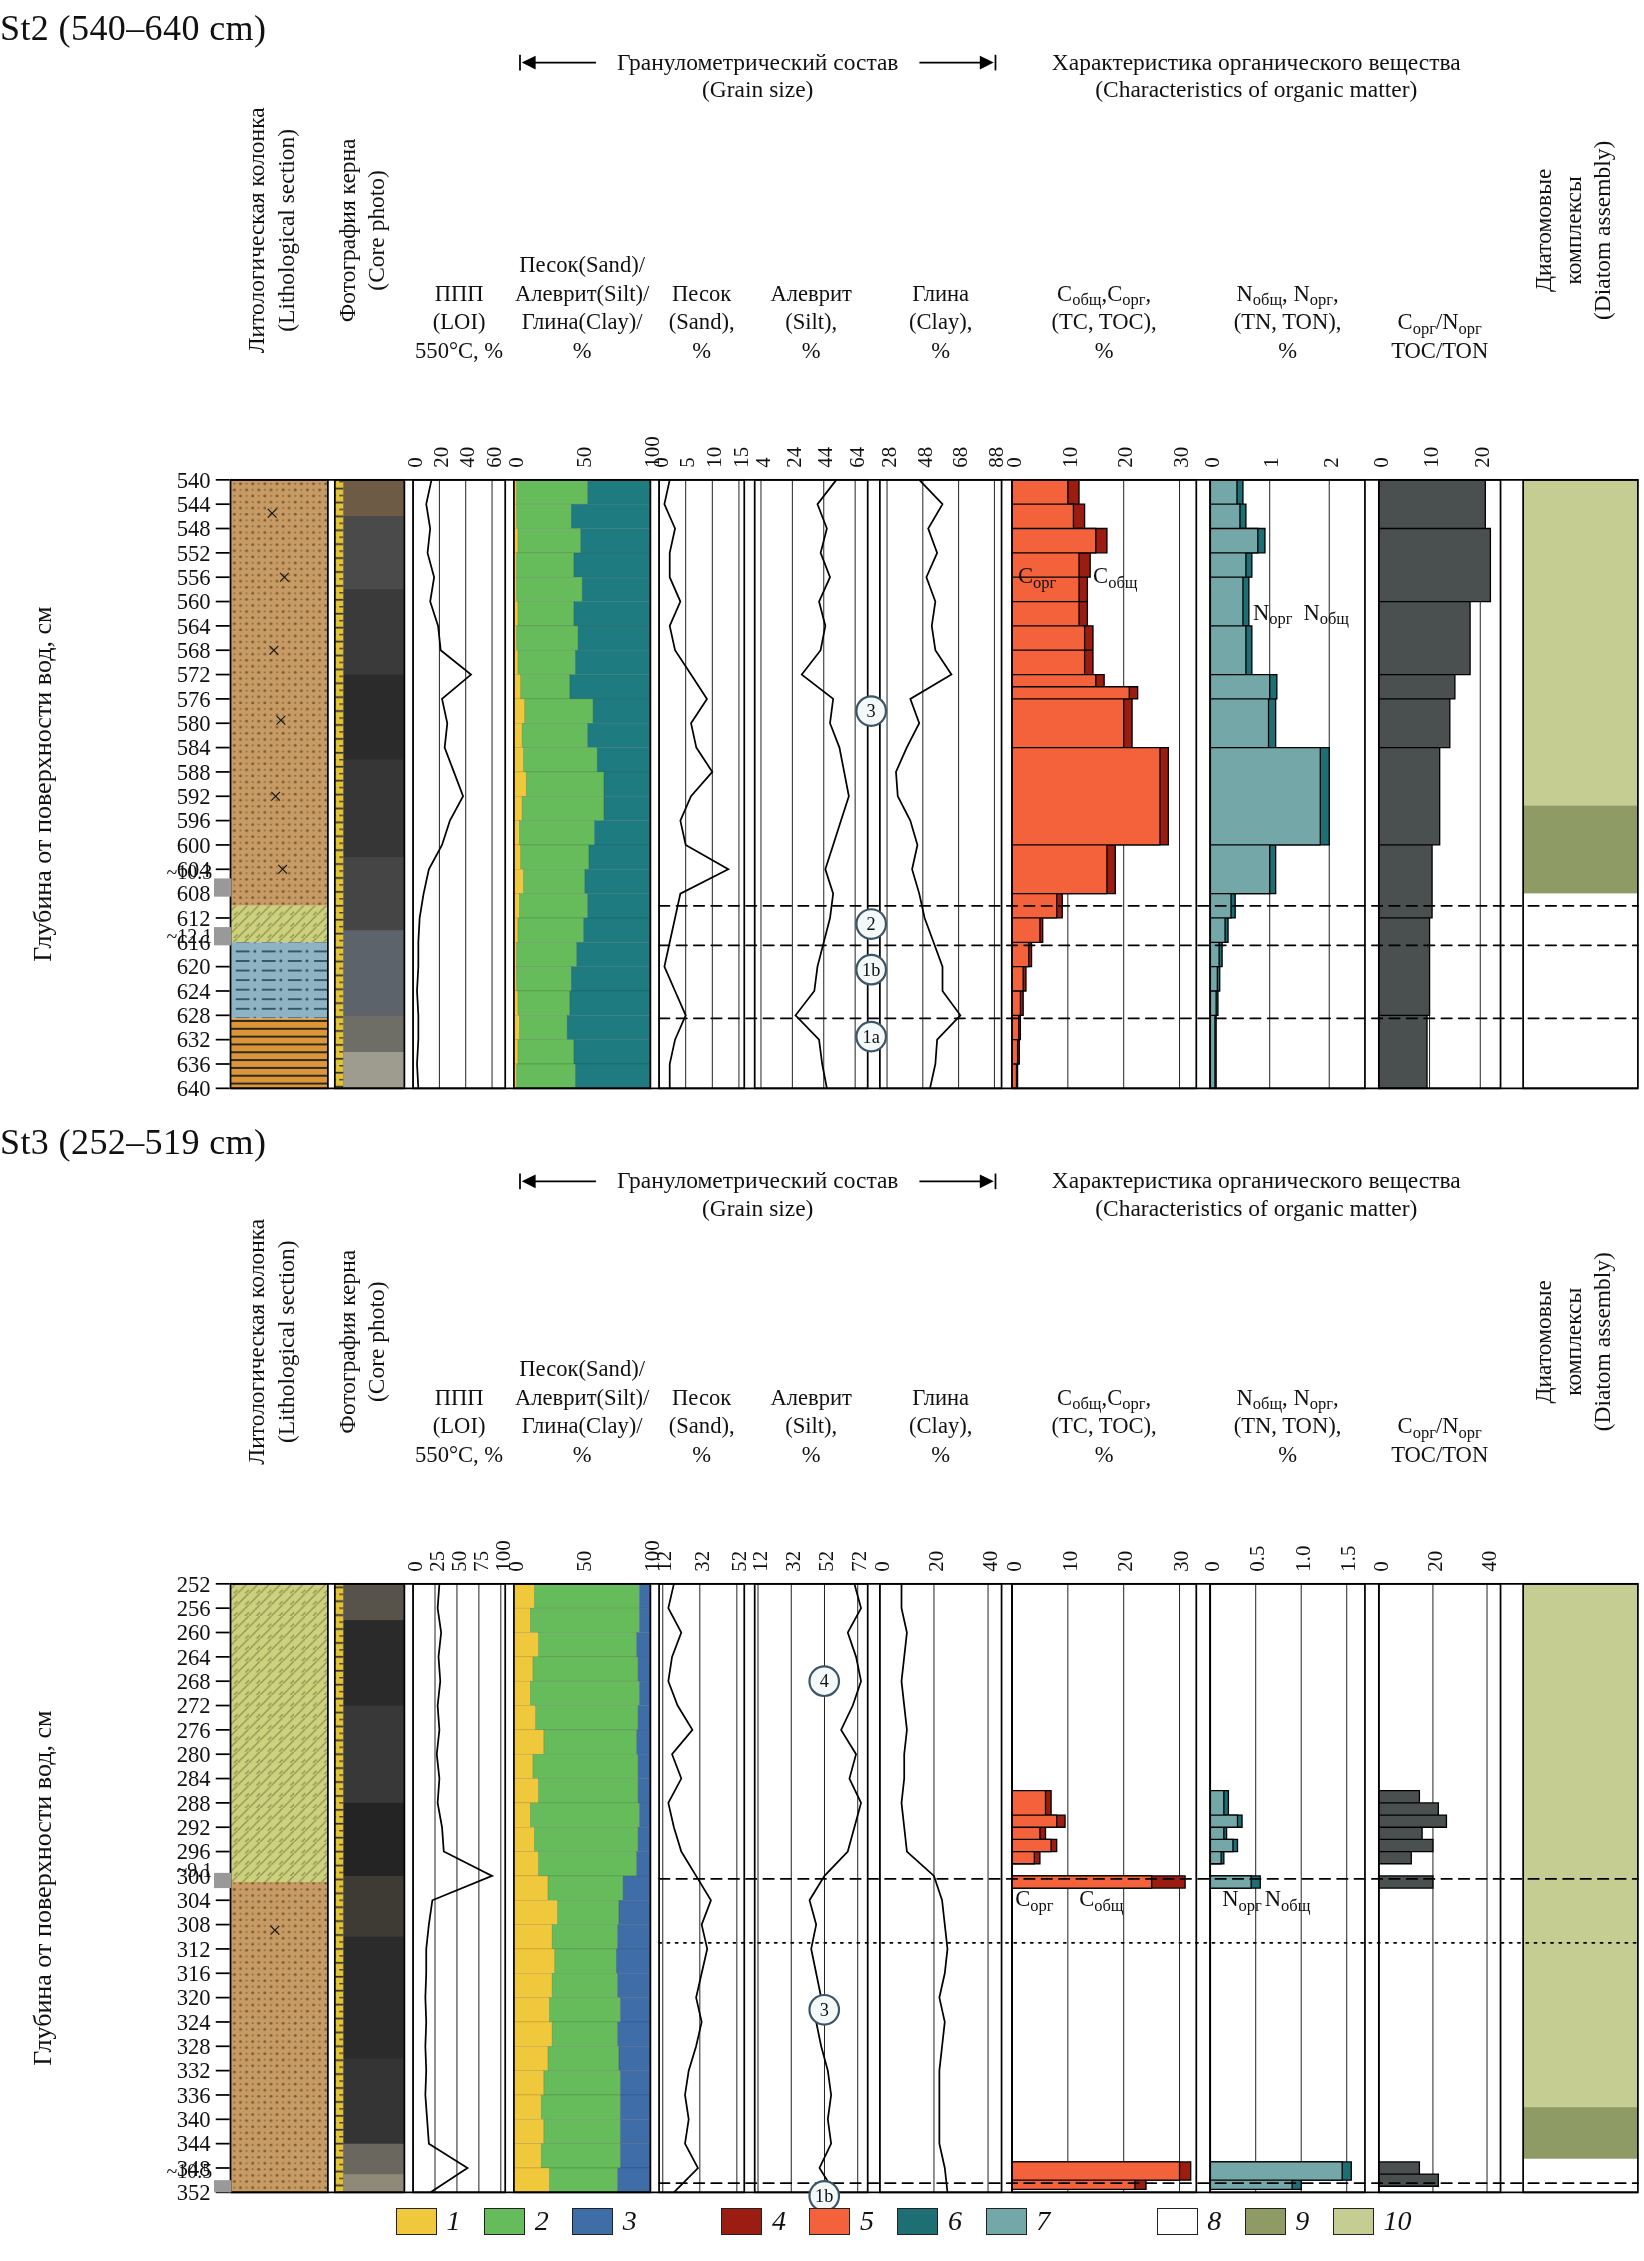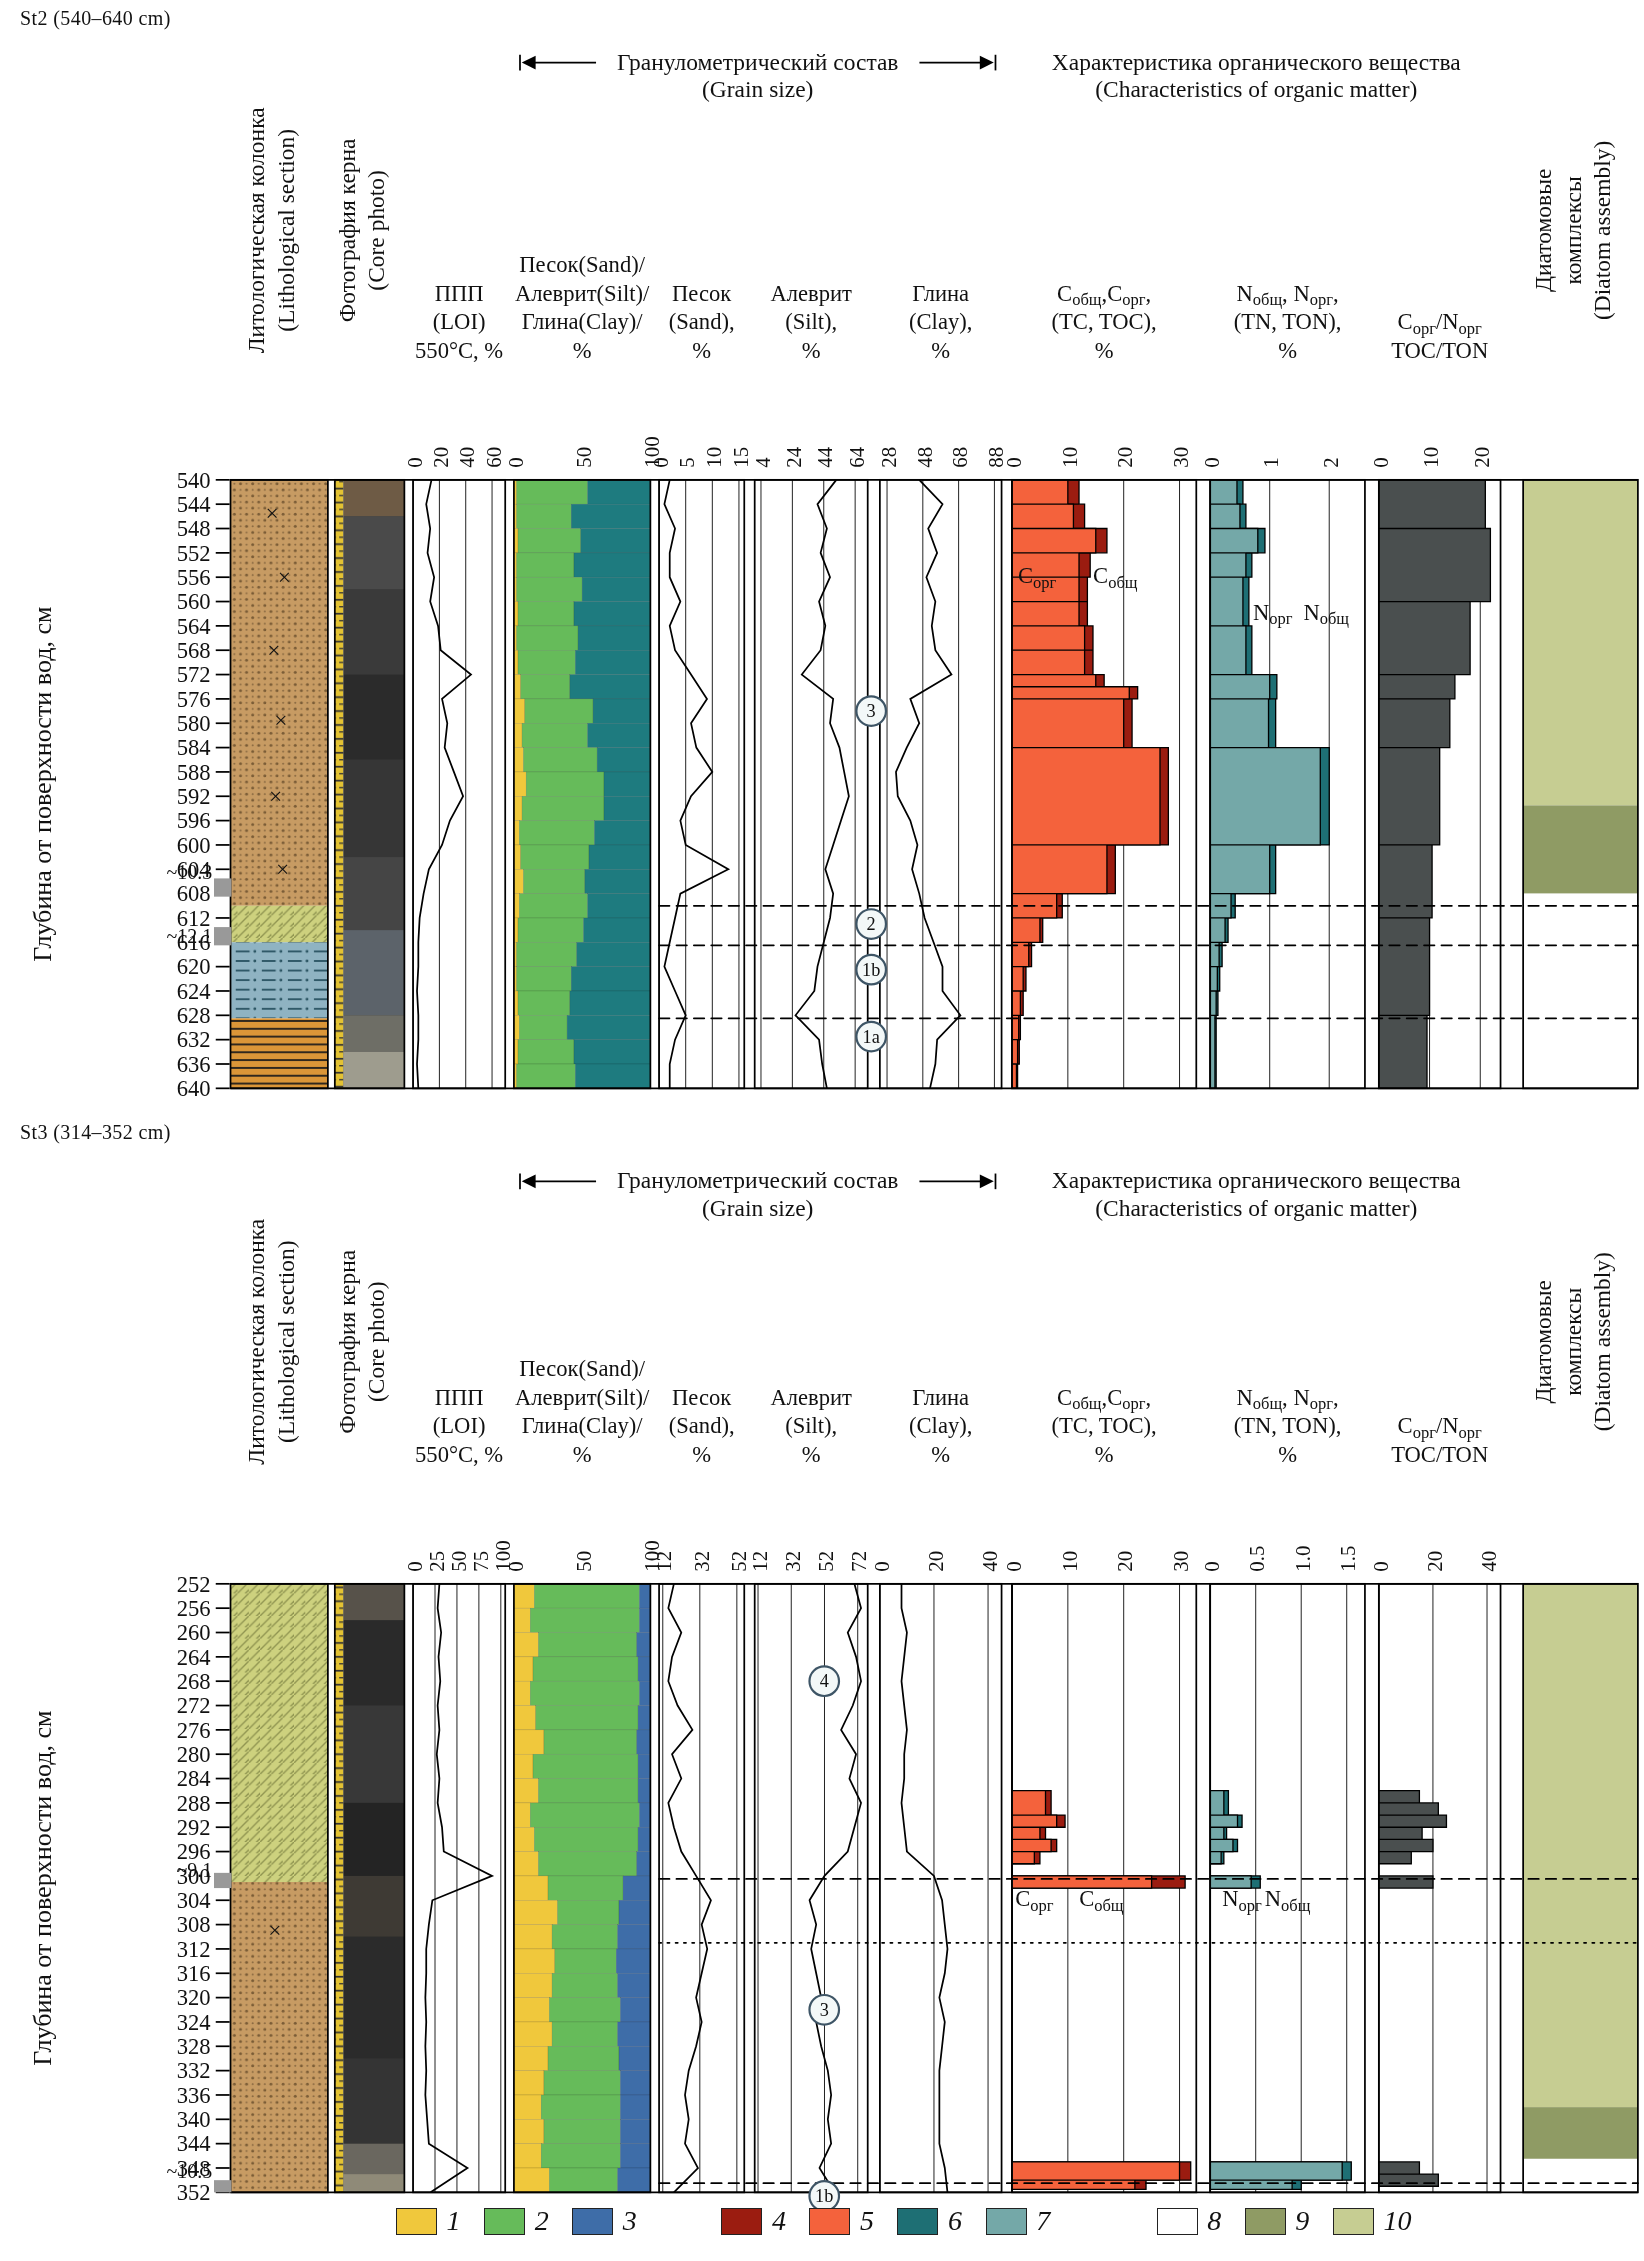--- a/index.html
+++ b/index.html
@@ -1,34 +1,34 @@
 <!DOCTYPE html>
 <html style="font-size:14px"><head>
 <meta charset="utf-8">
 <style>
   *{box-sizing:border-box}
   body{margin:0;background:#fff}
   .page{position:relative;width:1645px;height:2261px;background:#fff;
         font-family:"Liberation Serif","DejaVu Serif",serif;color:#111;overflow:hidden}
-  .panel-title{position:absolute;left:20px;font-size:20px;letter-spacing:0.4px}
+  .panel-title{position:absolute;left:0;font-size:36px;letter-spacing:0.4px}
   #title-st2{top:7px}
   #title-st3{top:1121px}
   #fig{position:absolute;left:0;top:0}
   svg text{font-family:"Liberation Serif","DejaVu Serif",serif;fill:#111}
   .legend{position:absolute;left:396px;top:2205px;display:flex;align-items:center}
   .lg-item{display:flex;align-items:center;margin-right:23.5px}
   .lg-swatch{width:41px;height:27px;border:1.7px solid #222;display:inline-block}
   .lg-num{font-style:italic;font-size:28px;margin-left:9.6px}
 </style>
 </head>
 <body>
 
 <div class="page">
   <div class="panel-title" id="title-st2">St2 (540–640 cm)</div>
-  <div class="panel-title" id="title-st3">St3 (314–352 cm)</div>
+  <div class="panel-title" id="title-st3">St3 (252–519 cm)</div>
 
   <svg id="fig" width="1645" height="2261" viewBox="0 0 1892 2601">
     <defs>
       <pattern id="pat-dots-brown" width="14" height="14" patternUnits="userSpaceOnUse">
         <rect width="14" height="14" fill="#C79B63"></rect>
         <circle cx="3.5" cy="3.5" r="1.7" fill="#7A5C36"></circle>
         <circle cx="10.5" cy="10.5" r="1.7" fill="#7A5C36"></circle>
         <circle cx="10.5" cy="3.5" r="1.2" fill="#8A6A42"></circle>
         <circle cx="3.5" cy="10.5" r="1.2" fill="#8A6A42"></circle>
       </pattern>

